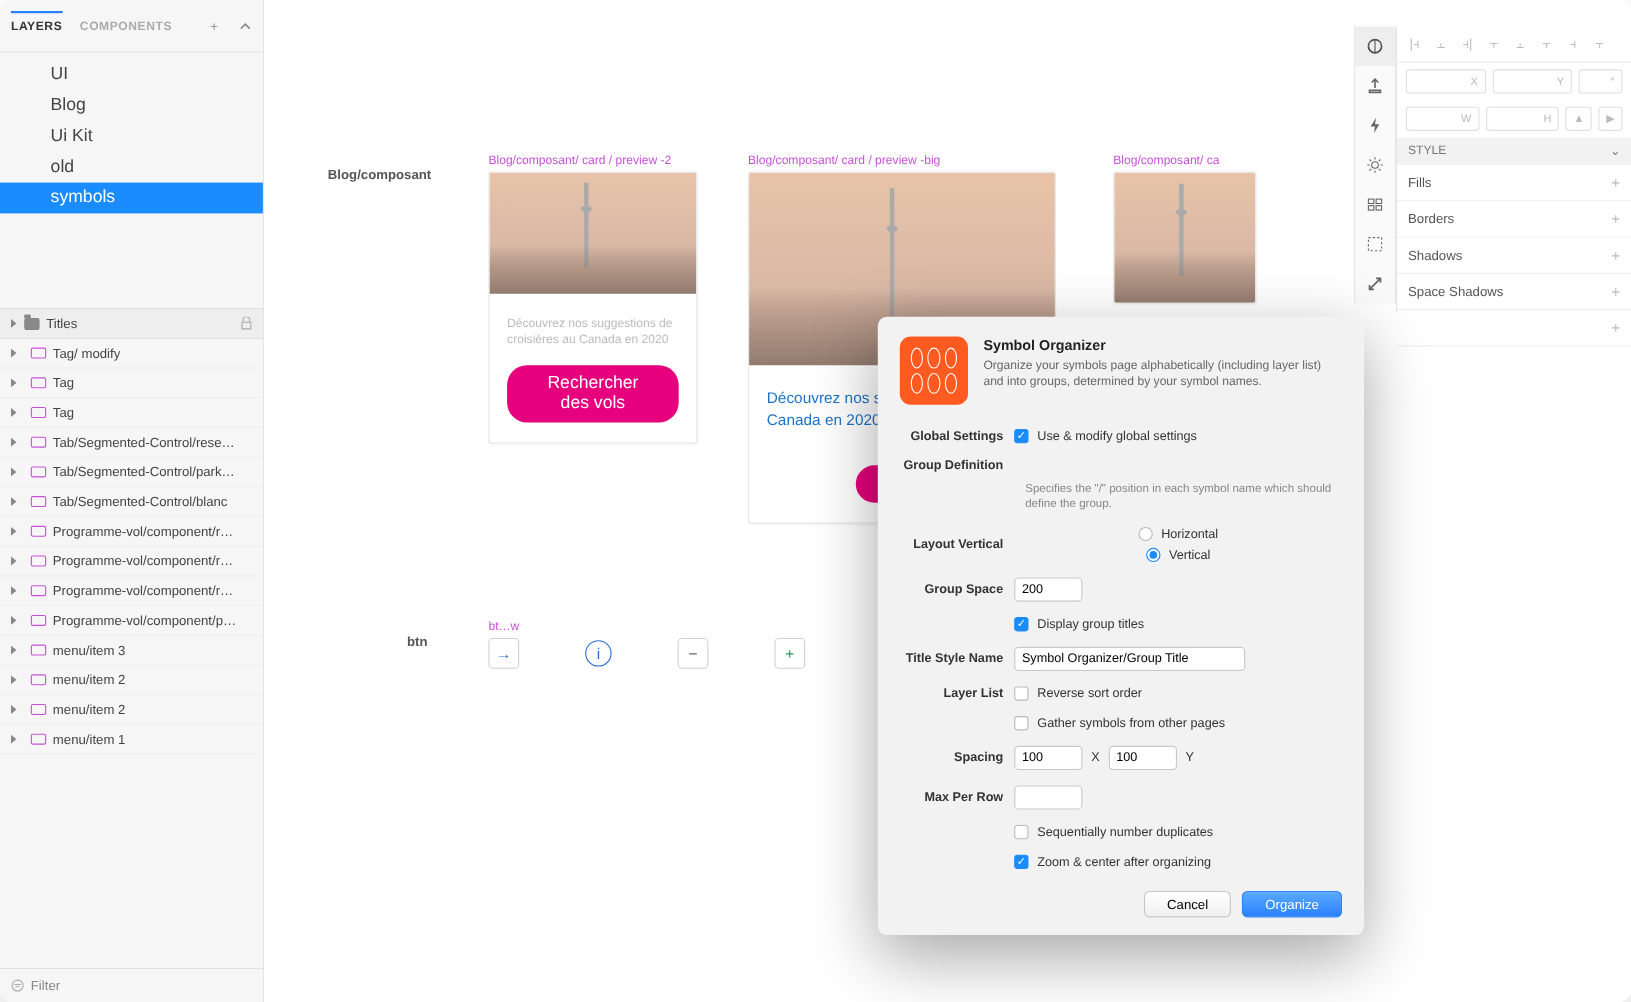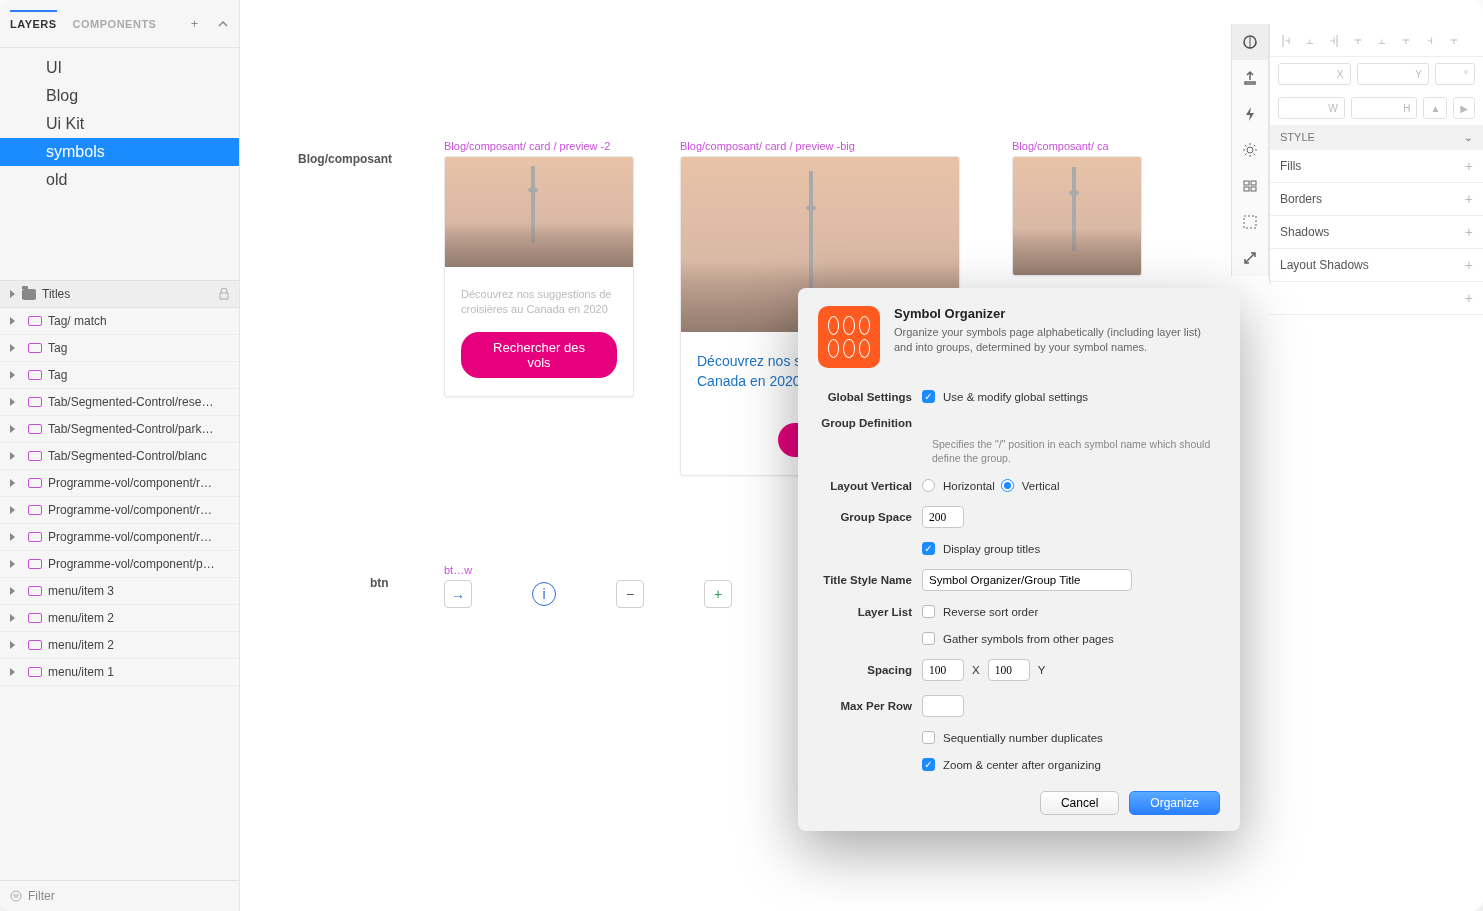--- a/index.html
+++ b/index.html
@@ -28,21 +28,21 @@
 .artboard-label { position: absolute; font-size: 11px; color: #c750d9; }
 .group-label { position: absolute; font-size: 12px; color: #555; font-weight: 600; }
 .card { position: absolute; background: #fff; border: 1px solid #e8e8e8; border-radius: 3px; box-shadow: 0 1px 2px rgba(0,0,0,0.05); overflow: hidden; }
 .card-img { width: 100%; background: linear-gradient(180deg,#e8c3a8 0%,#d9b8a5 60%,#c9a894 100%); position: relative; }
 .card-img .skyline { position:absolute; bottom:0; left:0; right:0; height:40%; background: linear-gradient(180deg, transparent 0%, rgba(120,100,90,.25) 30%, rgba(80,70,65,.45) 100%); }
 .card-img .tower { position:absolute; left:46%; top:8%; width:4px; height:70%; background:#aaa; }
 .card-img .tower::before { content:""; position:absolute; top:28%; left:-3px; width:10px; height:6px; background:#aaa; border-radius:50%; }
 .card-body { padding: 20px 16px 18px; }
 .card-text { font-size: 11px; color: #bbb; line-height: 1.4; }
 .card-text.blue { color: #1e73c7; font-size: 14px; font-weight: 500; }
-.card-btn { margin-top: 14px; display:inline-block; background: #e6007e; color:#fff; font-size: 13px; padding: 8px 24px; border-radius: 18px; }
+.card-btn { margin-top: 14px; display:inline-block; background: #e6007e; color:#fff; font-size: 16px; padding: 8px 24px; border-radius: 18px; }
 .card-big .card-btn { font-size: 12px; padding: 10px 28px; }
 .btn-row { position: absolute; display: flex; gap: 60px; align-items: center; }
 .mini-btn { width: 28px; height: 28px; border: 1px solid #d0d0d0; border-radius: 4px; display:flex; align-items:center; justify-content:center; background:#fff; color:#3a6; font-size: 14px; }
 .mini-btn.round { border-radius: 50%; width:24px; height:24px; }
 .toolstrip { position: absolute; right: 214px; top: 24px; width: 38px; display: flex; flex-direction: column; background: #fafafa; border-left: 1px solid #e5e5e5; border-right: 1px solid #e5e5e5; }
 .toolstrip .tbtn { height: 36px; display:flex; align-items:center; justify-content:center; color:#666; cursor:pointer; }
 .toolstrip .tbtn.active { background: #eee; }
 .inspector { position:absolute; right:0; top:24px; width: 214px; background:#fff; border-left:1px solid #e5e5e5; height: 260px; }
 .insp-row { display:flex; gap:6px; padding:6px 8px; align-items:center; }
 .insp-align { display:flex; gap:0; border-bottom:1px solid #eee; padding:6px 4px; }
@@ -56,21 +56,21 @@
 .dlg-icon { width:62px; height:62px; background:#ff5a1f; border-radius:10px; display:grid; grid-template-columns:1fr 1fr 1fr; grid-template-rows:1fr 1fr; padding:10px; gap:4px; }
 .dlg-icon span { border:1.5px solid #fff; border-radius:50%; }
 .dlg-title { font-size:13px; font-weight:700; color:#222; }
 .dlg-desc { font-size:11px; color:#666; margin-top:4px; line-height:1.35; }
 .dlg-row { display:flex; align-items:center; margin-top:10px; }
 .dlg-label { width:104px; font-size:11.5px; font-weight:700; color:#333; text-align:right; padding-right:10px; }
 .dlg-ctrl { flex:1; display:flex; align-items:center; gap:8px; font-size:11.5px; color:#333; }
 .dlg-hint { font-size:10.5px; color:#888; margin-left:114px; margin-top:4px; line-height:1.35; }
 select.mac, input.mac { height:22px; border:1px solid #c8c8c8; border-radius:4px; background:#fff; padding:0 6px; font-size:11.5px; }
 select.mac.focus { outline:2px solid #4a90ff; border-color:#4a90ff; }
-input.mac.narrow { width:42px;font-family:Liberation Serif, serif; }
+input.mac.narrow { width:62px; }
 .chk { width:13px; height:13px; border:1px solid #bbb; border-radius:3px; display:inline-flex; align-items:center; justify-content:center; background:#fff; }
 .chk.on { background:#1a8cff; border-color:#1a8cff; }
 .chk.on::after { content:"✓"; color:#fff; font-size:10px; line-height:1; }
 .radio { width:13px; height:13px; border:1px solid #bbb; border-radius:50%; background:#fff; display:inline-flex; align-items:center; justify-content:center; }
 .radio.on { border-color:#1a8cff; }
 .radio.on::after { content:""; width:7px; height:7px; background:#1a8cff; border-radius:50%; }
 .dlg-footer { display:flex; justify-content:flex-end; gap:10px; margin-top:16px; }
 .btn-mac { height:24px; padding:0 20px; border-radius:5px; border:1px solid #c8c8c8; background:linear-gradient(#fff,#f0f0f0); font-size:12px; cursor:pointer; }
 .btn-mac.primary { background:linear-gradient(#5aaaff,#2a80ff); color:#fff; border-color:#2a80ff; }
 svg { display:block; }
@@ -89,39 +89,39 @@
       <div class="icon-btn">
           <svg width="10" height="10">
             <path d="M1 7 L5 3 L9 7" stroke="#888" fill="none" stroke-width="1.5"></path>
           </svg>
         </div>
     </div>
     <div class="page-list">
       <div class="page-item">UI</div>
       <div class="page-item">Blog</div>
       <div class="page-item">Ui Kit</div>
+      <div class="page-item">old</div>
       <div class="page-item selected">symbols</div>
-      <div class="page-item">old</div>
     </div>
     <div style="height:80px"></div>
     <div class="layer-section">
       <div class="layer-header">
         <span class="tw"></span>
         <span class="folder-icon"></span>
         <span class="layer-label" style="margin-left:6px">Titles</span>
         <span class="lock-icon">
             <svg width="10" height="12">
               <path d="M2 5 V3 a3 3 0 0 1 6 0 V5 M1 5 h8 v6 h-8 z" stroke="#aaa" fill="none" stroke-width="1"></path>
             </svg>
           </span>
       </div>
       <div class="layer-row">
           <span class="tw"></span>
           <span class="symbol-icon"></span>
-          <span class="layer-label">Tag/ match</span>
+          <span class="layer-label">Tag/ modify</span>
         </div>
       <div class="layer-row">
           <span class="tw"></span>
           <span class="symbol-icon"></span>
           <span class="layer-label">Tag</span>
         </div>
       <div class="layer-row">
           <span class="tw"></span>
           <span class="symbol-icon"></span>
           <span class="layer-label">Tag</span>
@@ -313,21 +313,21 @@
       </div>
     <div class="insp-section">
         <span>Borders</span>
         <span class="plus">+</span>
       </div>
     <div class="insp-section">
         <span>Shadows</span>
         <span class="plus">+</span>
       </div>
     <div class="insp-section">
-        <span>Layout Shadows</span>
+        <span>Space Shadows</span>
         <span class="plus">+</span>
       </div>
     <div class="insp-section">
         <span></span>
         <span class="plus">+</span>
       </div>
   </div>
 
 </div>
 
@@ -355,21 +355,21 @@
       </div>
   </div>
 
   <div class="dlg-row">
     <div class="dlg-label">Group Definition</div>
   </div>
   <div class="dlg-hint">Specifies the "/" position in each symbol name which should define the group.</div>
 
   <div class="dlg-row">
     <div class="dlg-label">Layout Vertical</div>
-    <div class="dlg-ctrl" style="flex-direction:row; align-items:center; gap:6px">
+    <div class="dlg-ctrl" style="flex-direction:column; align-items:center; gap:6px">
       <div style="display:flex; align-items:center; gap:8px">
           <span class="radio"></span>
           <span>Horizontal</span>
         </div>
       <div style="display:flex; align-items:center; gap:8px">
           <span class="radio on"></span>
           <span>Vertical</span>
         </div>
     </div>
   </div>

